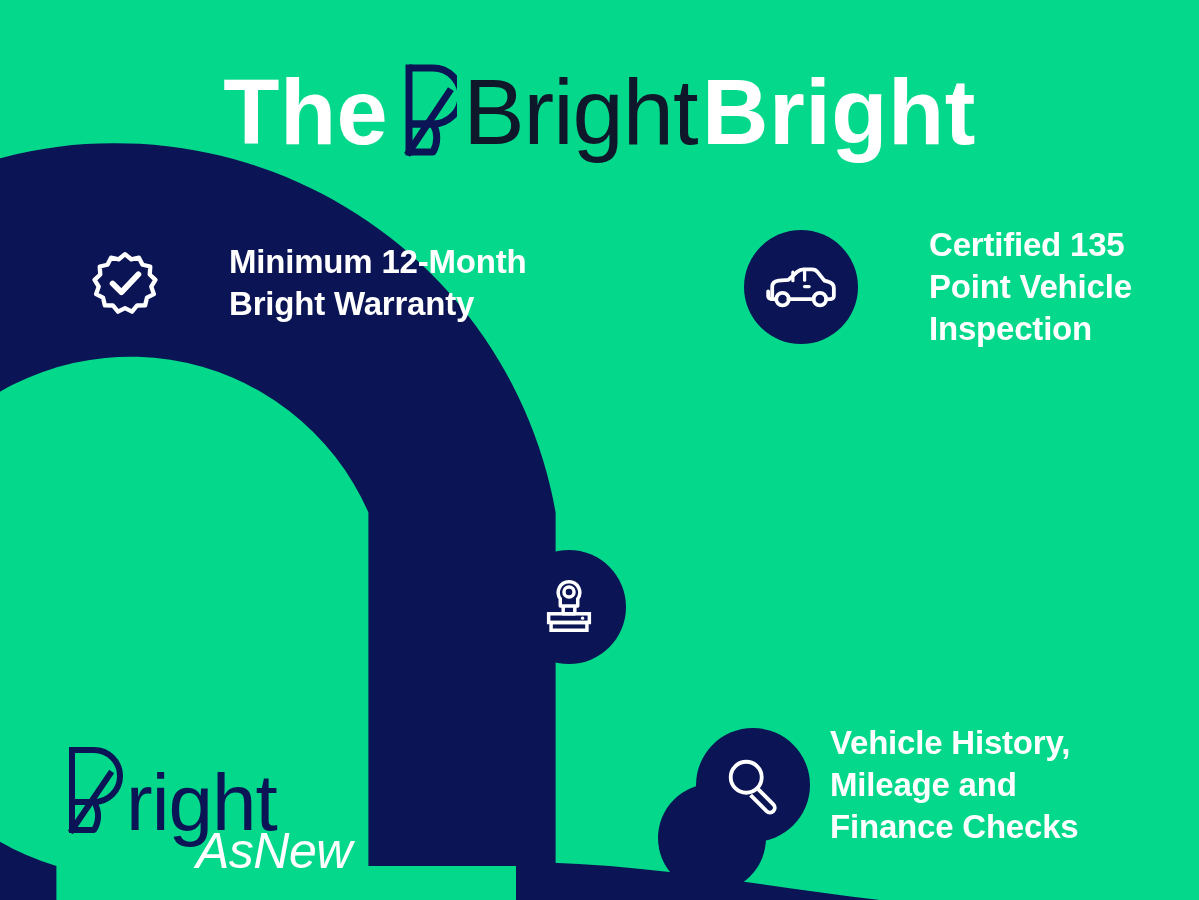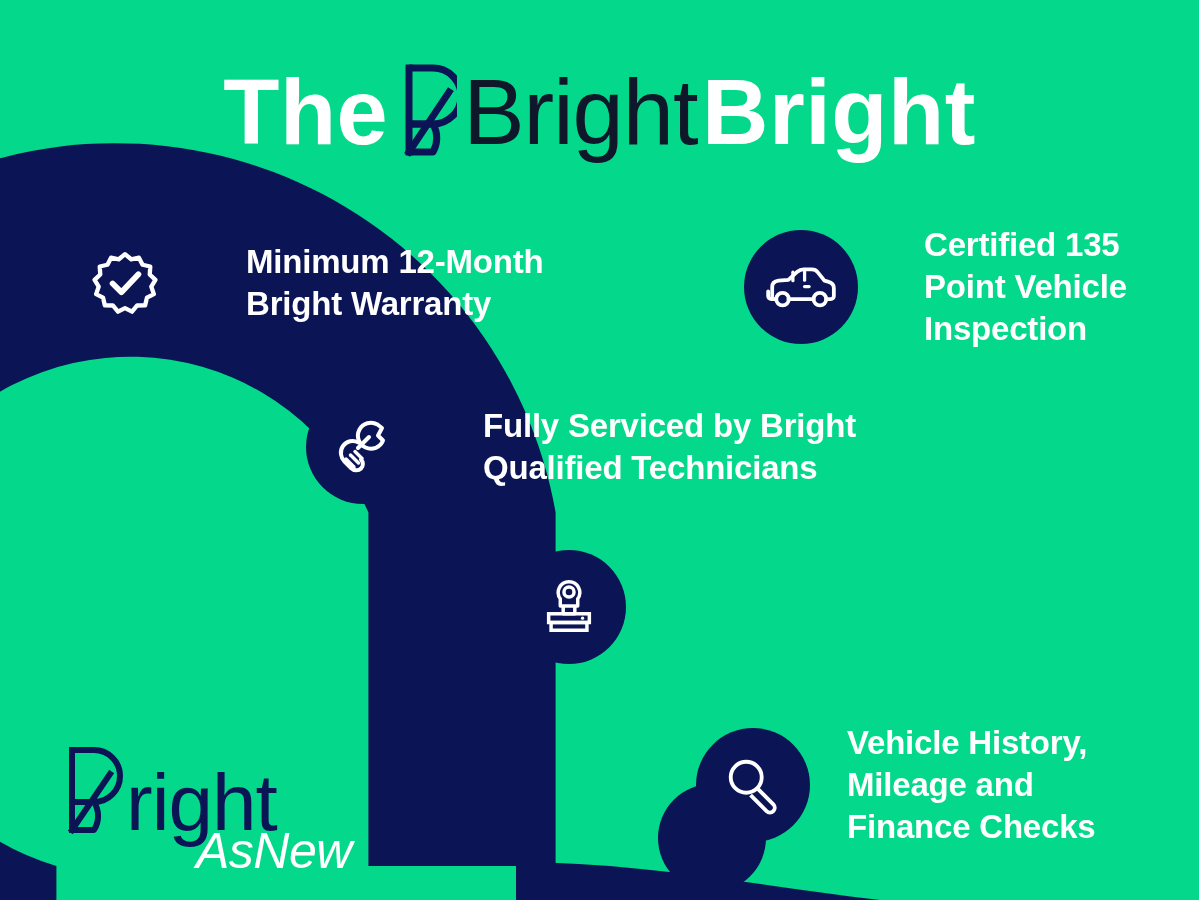--- a/index.html
+++ b/index.html
@@ -56,21 +56,20 @@
     display: inline-block;
     vertical-align: -14px;
     margin: 0 2px 0 10px;
   }
 
   
   .feature {
     position: absolute;
     display: flex;
     align-items: center;
-    gap: 17px;
   }
   .feature .badge {
     flex: 0 0 auto;
     width: 114px;
     height: 114px;
     border-radius: 50%;
     background: #0B1455;
     display: flex;
     align-items: center;
     justify-content: center;
@@ -85,21 +84,21 @@
     line-height: 1.28;
     letter-spacing: -0.2px;
     white-space: pre-line;
   }
 
   
   #feature-warranty     { left: 68px;  top: 226px; }
   #feature-warranty .ftext   { margin-left: 47px; }
 
   #feature-inspection   { left: 744px; top: 224px; }
-  #feature-inspection .ftext { margin-left: 49px; }
+  #feature-inspection .ftext { margin-left: 71px; }
 
   #feature-serviced     { left: 306px; top: 390px; }
   #feature-serviced .ftext   { margin-left: 46px; }
 
   #feature-paperwork    { left: 512px; top: 550px; }
   #feature-paperwork .ftext  { margin-left: 46px; }
 
   #feature-checks       { left: 696px; top: 722px; }
   #feature-checks .ftext     { margin-left: 20px; }
 
@@ -184,40 +183,20 @@
           <path d="M44 20.5 L44 11" fill="none" stroke="#ffffff" stroke-width="3.6" stroke-linecap="round"></path>
           <path d="M44 27.5 L49 27.5" fill="none" stroke="#ffffff" stroke-width="3.6" stroke-linecap="round"></path>
         </svg>
       </span>
     </div>
     <div class="ftext">Certified 135
 Point Vehicle
 Inspection</div>
   </div>
 
-  <div class="feature" id="feature-serviced">
-    <div class="badge">
-      <span>
-        <svg width="64" height="64" viewBox="0 0 64 64" aria-hidden="true">
-
-          <path d="M46.5 9.5 A13 13 0 1 0 52 25.5 L47 20.5 L51 13 Z" fill="none" stroke="#ffffff" stroke-width="4" stroke-linejoin="round"></path>
-
-          <path d="M38 22 L27 33" fill="none" stroke="#ffffff" stroke-width="4" stroke-linecap="round"></path>
-
-          <path d="M27.5 27.5 C22 24.5 15.5 26 12 31 C8.5 36 9.5 42.5 13.5 46.5
-                   L20 53 C23 56 27.5 56 30 53.5 C32.5 51 32.5 47 30 44.5" fill="none" stroke="#ffffff" stroke-width="4" stroke-linecap="round" stroke-linejoin="round"></path>
-          <path d="M15 44 C17.5 46.5 20.5 49.5 23 52" fill="none" stroke="#ffffff" stroke-width="3.4" stroke-linecap="round"></path>
-          <path d="M19.5 40 C22 42.5 25 45.5 27.5 48" fill="none" stroke="#ffffff" stroke-width="3.4" stroke-linecap="round"></path>
-          <path d="M24 36.5 C26.5 39 29 41.5 31 43.5" fill="none" stroke="#ffffff" stroke-width="3.4" stroke-linecap="round"></path>
-        </svg>
-      </span>
-    </div>
-    <div class="ftext">Fully Serviced by Bright
-Qualified Technicians</div>
-  </div>
 
   <div class="feature" id="feature-paperwork">
     <div class="badge">
       <span>
         <svg width="62" height="62" viewBox="0 0 64 64" aria-hidden="true">
 
           <path d="M32 6 A11 11 0 0 1 41 23.5 L41 31 L23 31 L23 23.5 A11 11 0 0 1 32 6 Z" fill="none" stroke="#ffffff" stroke-width="3.6" stroke-linejoin="round"></path>
           <circle cx="32" cy="16.5" r="5.2" fill="none" stroke="#ffffff" stroke-width="3.6"></circle>
 
           <path d="M26 31 L26 39 L38 39 L38 31" fill="none" stroke="#ffffff" stroke-width="3.6" stroke-linejoin="round"></path>

